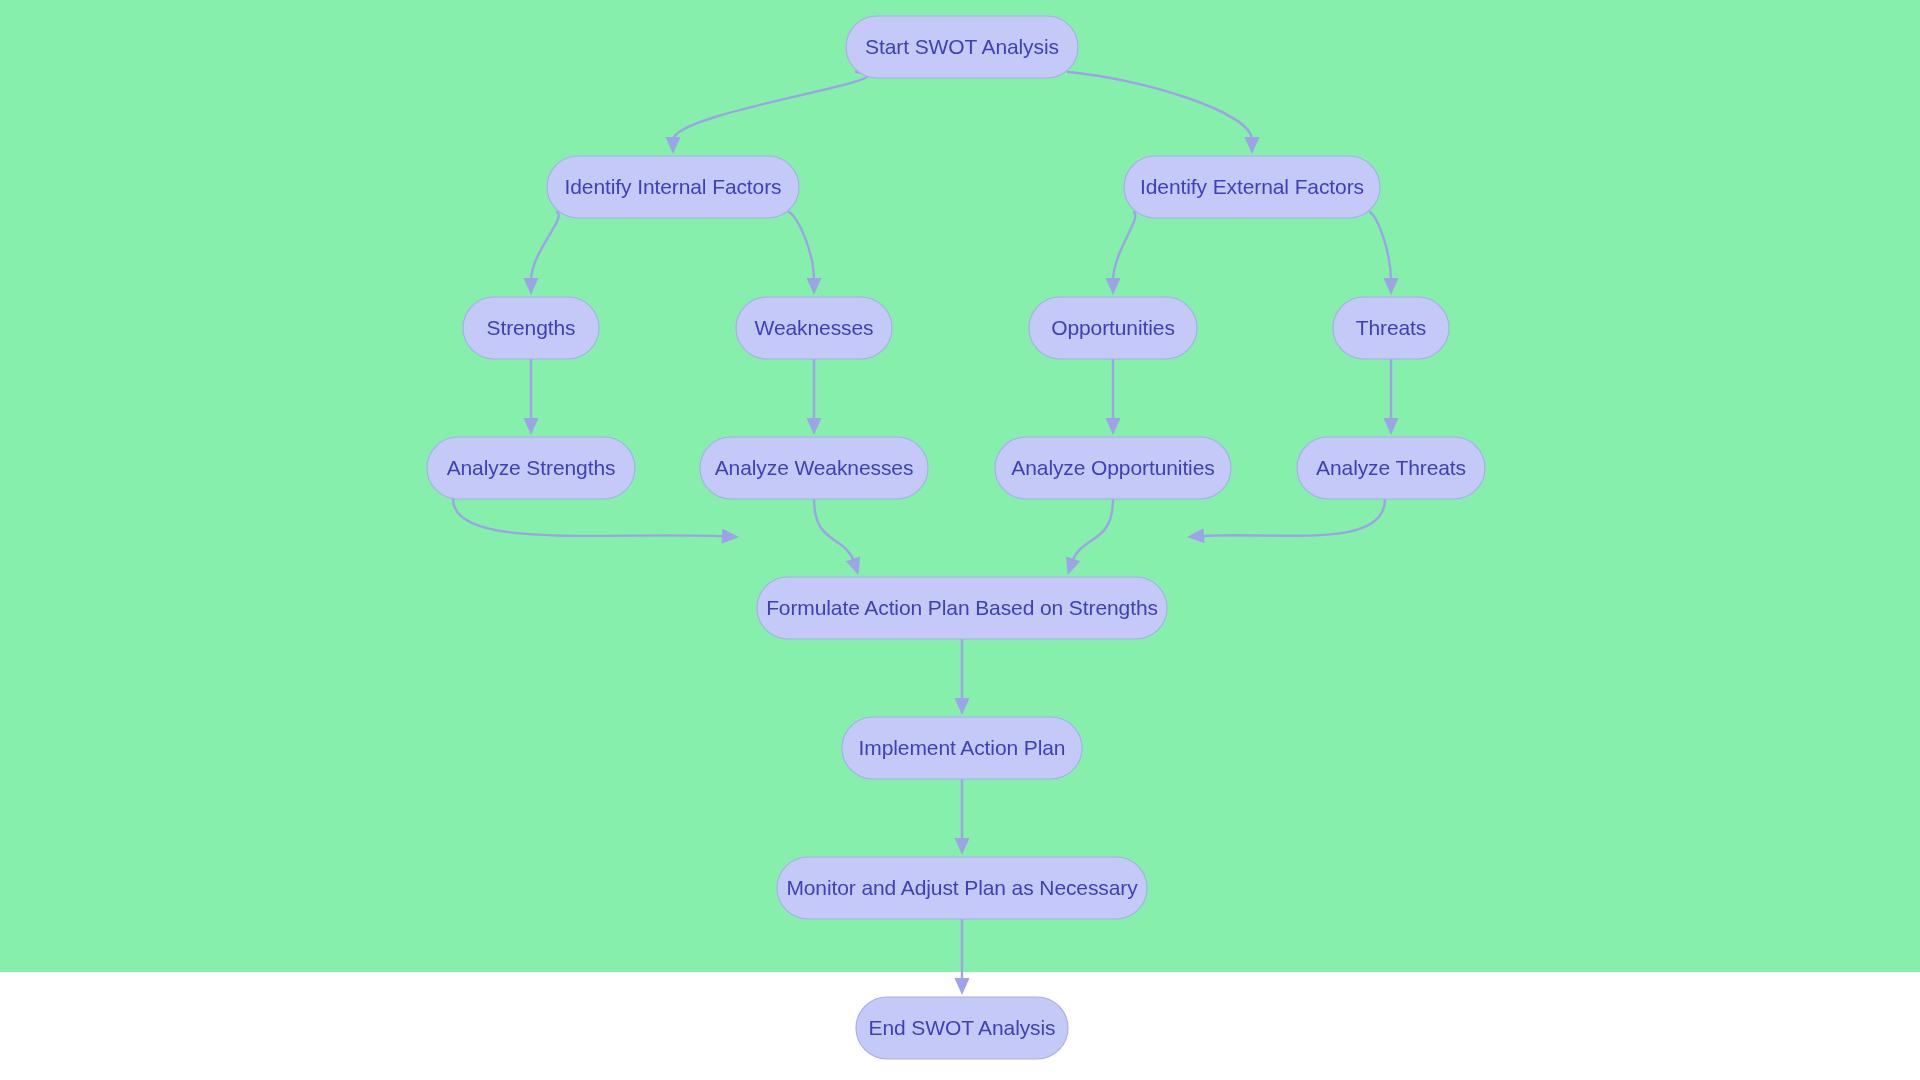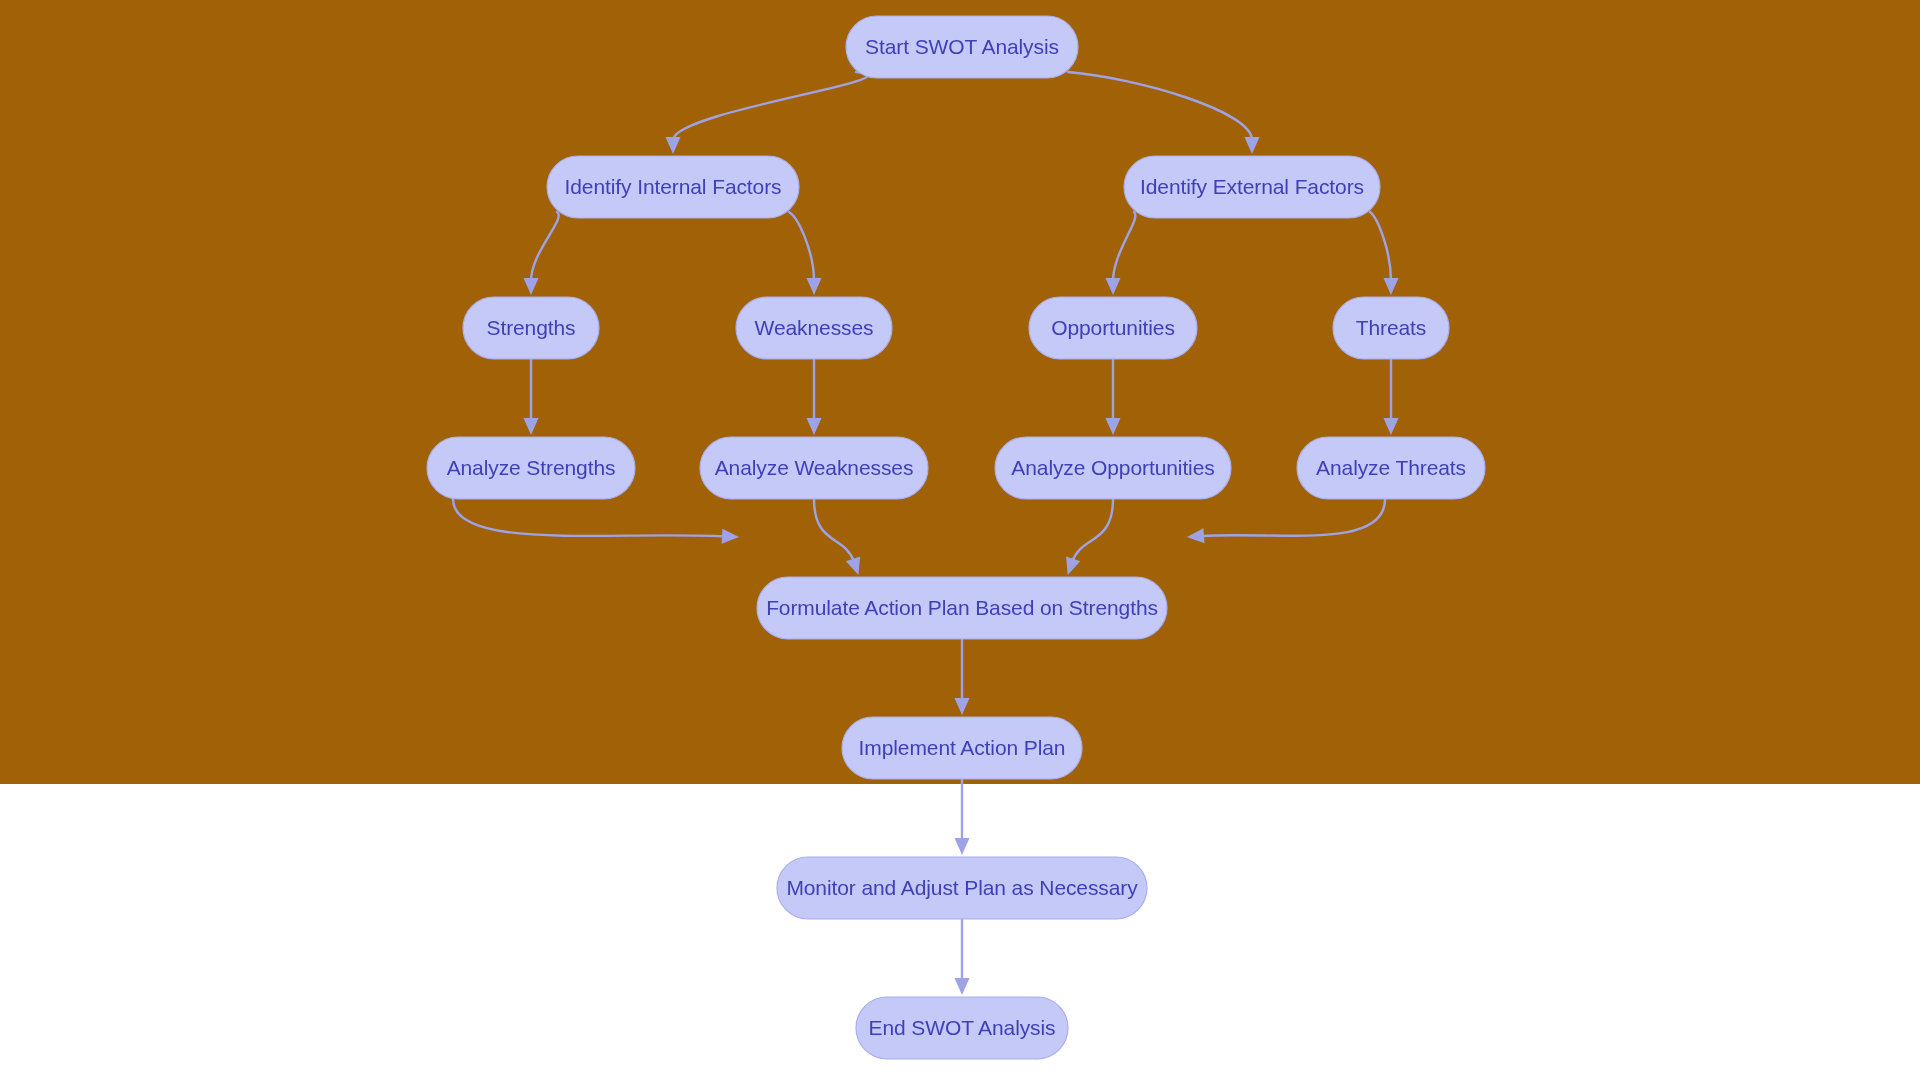--- a/index.html
+++ b/index.html
@@ -9,22 +9,22 @@
     width: 1920px;
     height: 1080px;
     overflow: hidden;
   }
   body {
     font-family: "Liberation Sans", sans-serif;
   }
   #flowchart-root {
     position: relative;
     width: 1920px;
-    height: 784px;
-    background: #a16207;
+    height: 972px;
+    background: #86efac;
   }
   svg#diagram {
     display: block;
     width: 1920px;
     height: 1080px;
   }
   .node-shape {
     fill: #c5c9f7;
     stroke: #a9aeef;
     stroke-width: 1.2;

